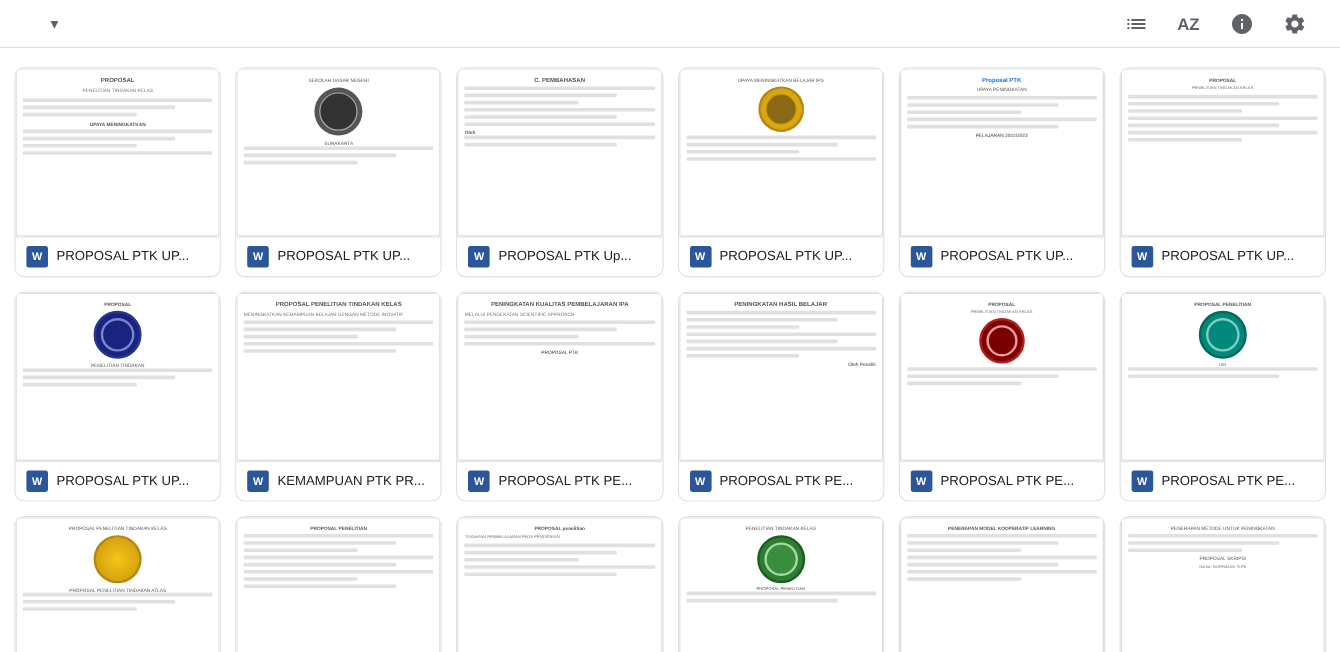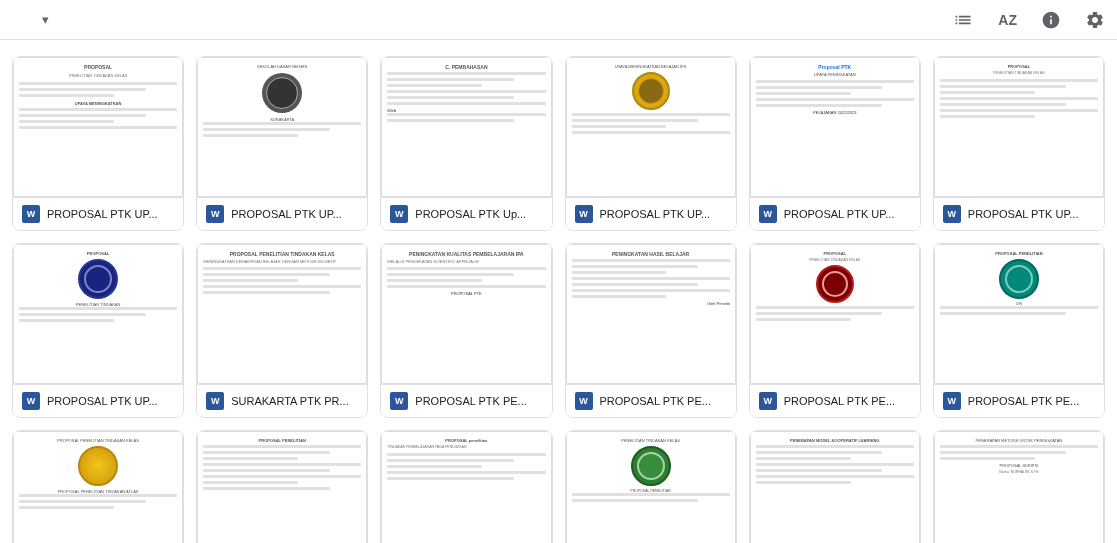--- a/index.html
+++ b/index.html
@@ -56,21 +56,21 @@
     }
     .toolbar-icon-btn {
       width: 36px;
       height: 36px;
       border-radius: 50%;
       border: none;
       background: transparent;
       cursor: pointer;
       display: flex;
       align-items: center;
-      justify-content: flex-end;
+      justify-content: flex-start;
       color: #5f6368;
       font-size: 18px;
     }
 
     
     .grid-container {
       padding: 16px 12px;
       display: grid;
       grid-template-columns: repeat(6, 1fr);
       gap: 12px;
@@ -345,21 +345,21 @@
           <div class="doc-line medium"></div>
           <div class="doc-line short"></div>
           <div class="doc-line full"></div>
           <div class="doc-line medium"></div>
     </div>
       </div>
       <div class="file-label">
         <div class="file-type-icon">
           <div class="word-icon">W</div>
         </div>
-        <span class="file-name">SURAKARTA PTK PR...</span>
+        <span class="file-name">KEMAMPUAN PTK PR...</span>
       </div>
     </div>
     <div class="file-card">
       <div class="file-preview">
         <div class="doc-content">
       <div style="text-align:center;font-size:5px;color:#555;margin-bottom:2px;font-weight:bold;">PENINGKATAN KUALITAS PEMBELAJARAN IPA</div>
       <div style="font-size:4px;color:#777;margin-bottom:3px;line-height:1.3;">MELALUI PENDEKATAN SCIENTIFIC APPROACH</div>
       <div class="doc-line full"></div>
           <div class="doc-line medium"></div>
           <div class="doc-line short"></div>

